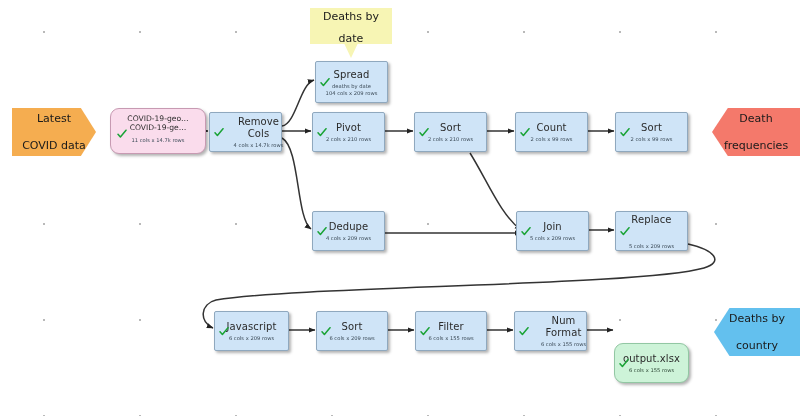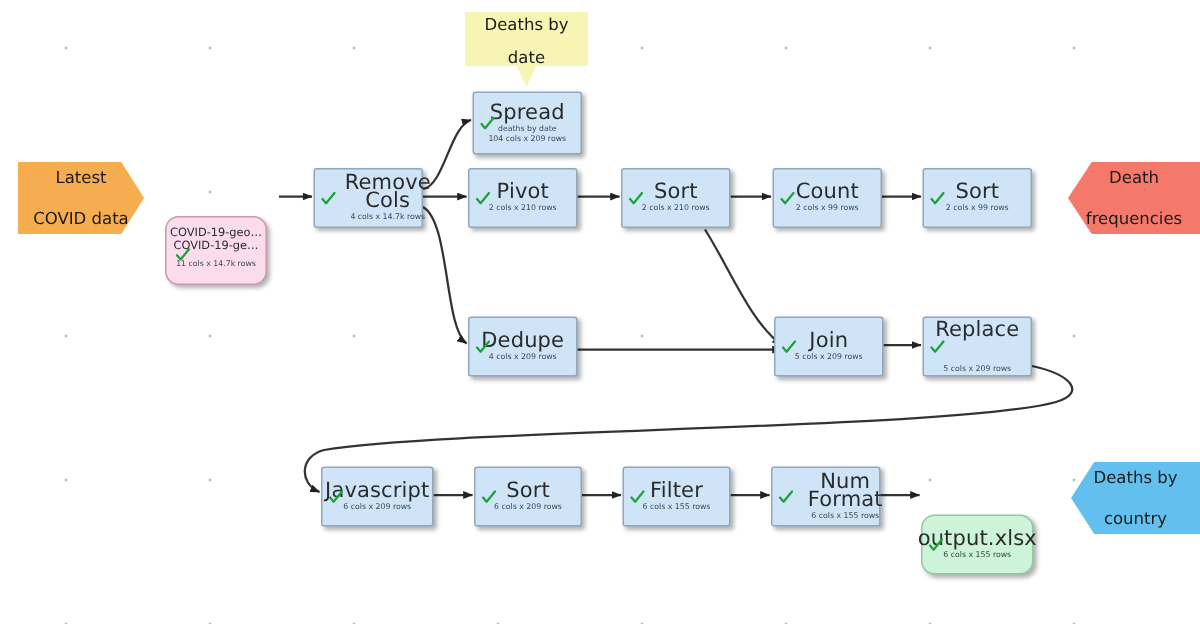--- a/index.html
+++ b/index.html
@@ -25,21 +25,21 @@
     box-sizing:border-box;
     border:1px solid #8fa8be;
     border-radius:2px;
     background:#cfe4f7;
     box-shadow:2px 2px 3px rgba(0,0,0,0.30);
     display:flex;flex-direction:column;
     align-items:center;justify-content:center;
     color:#2b2b2b;
   }
   .node .title{
-    font-size:14px;
+    font-size:10px;
     line-height:12px;
     text-align:center;
     letter-spacing:0.1px;
     margin-top:1px;
   }
   .node .sub{
     font-size:5.2px;
     line-height:6.2px;
     text-align:center;
     color:#3b4a57;
@@ -162,21 +162,21 @@
   </div>
 
   <div class="banner left blue" style="left:714px;top:308px;width:86px;height:48px;">
     <span>
       <span>Deaths by</span><br>
       <span>country</span>
     </span>
   </div>
 
 
-  <div class="node input" style="left:110px;top:108px;width:68px;height:46px;margin-top:36px;">
+  <div class="node input" style="left:110px;top:108px;width:96px;height:46px;">
     <div class="flabel">COVID-19-geo…</div>
     <div class="flabel">COVID-19-ge…</div>
     <div class="sub">11 cols x 14.7k rows</div>
     <div class="check inputcheck">
       <svg width="10" height="10" viewBox="0 0 10 10">
           <path d="M1,5.2 L3.4,8 L9,1.2" fill="none" stroke="#1aa336" stroke-width="1.5" stroke-linecap="round" stroke-linejoin="round"></path>
         </svg>
     </div>
   </div>
 

